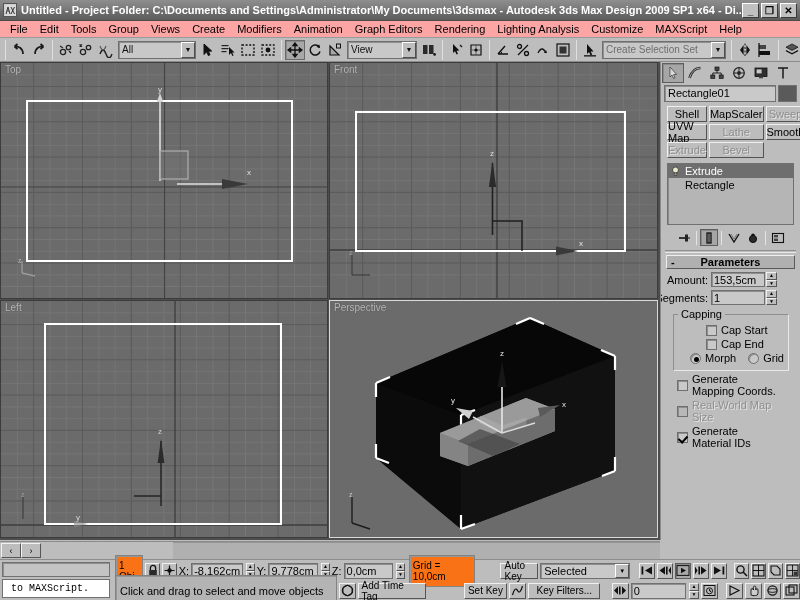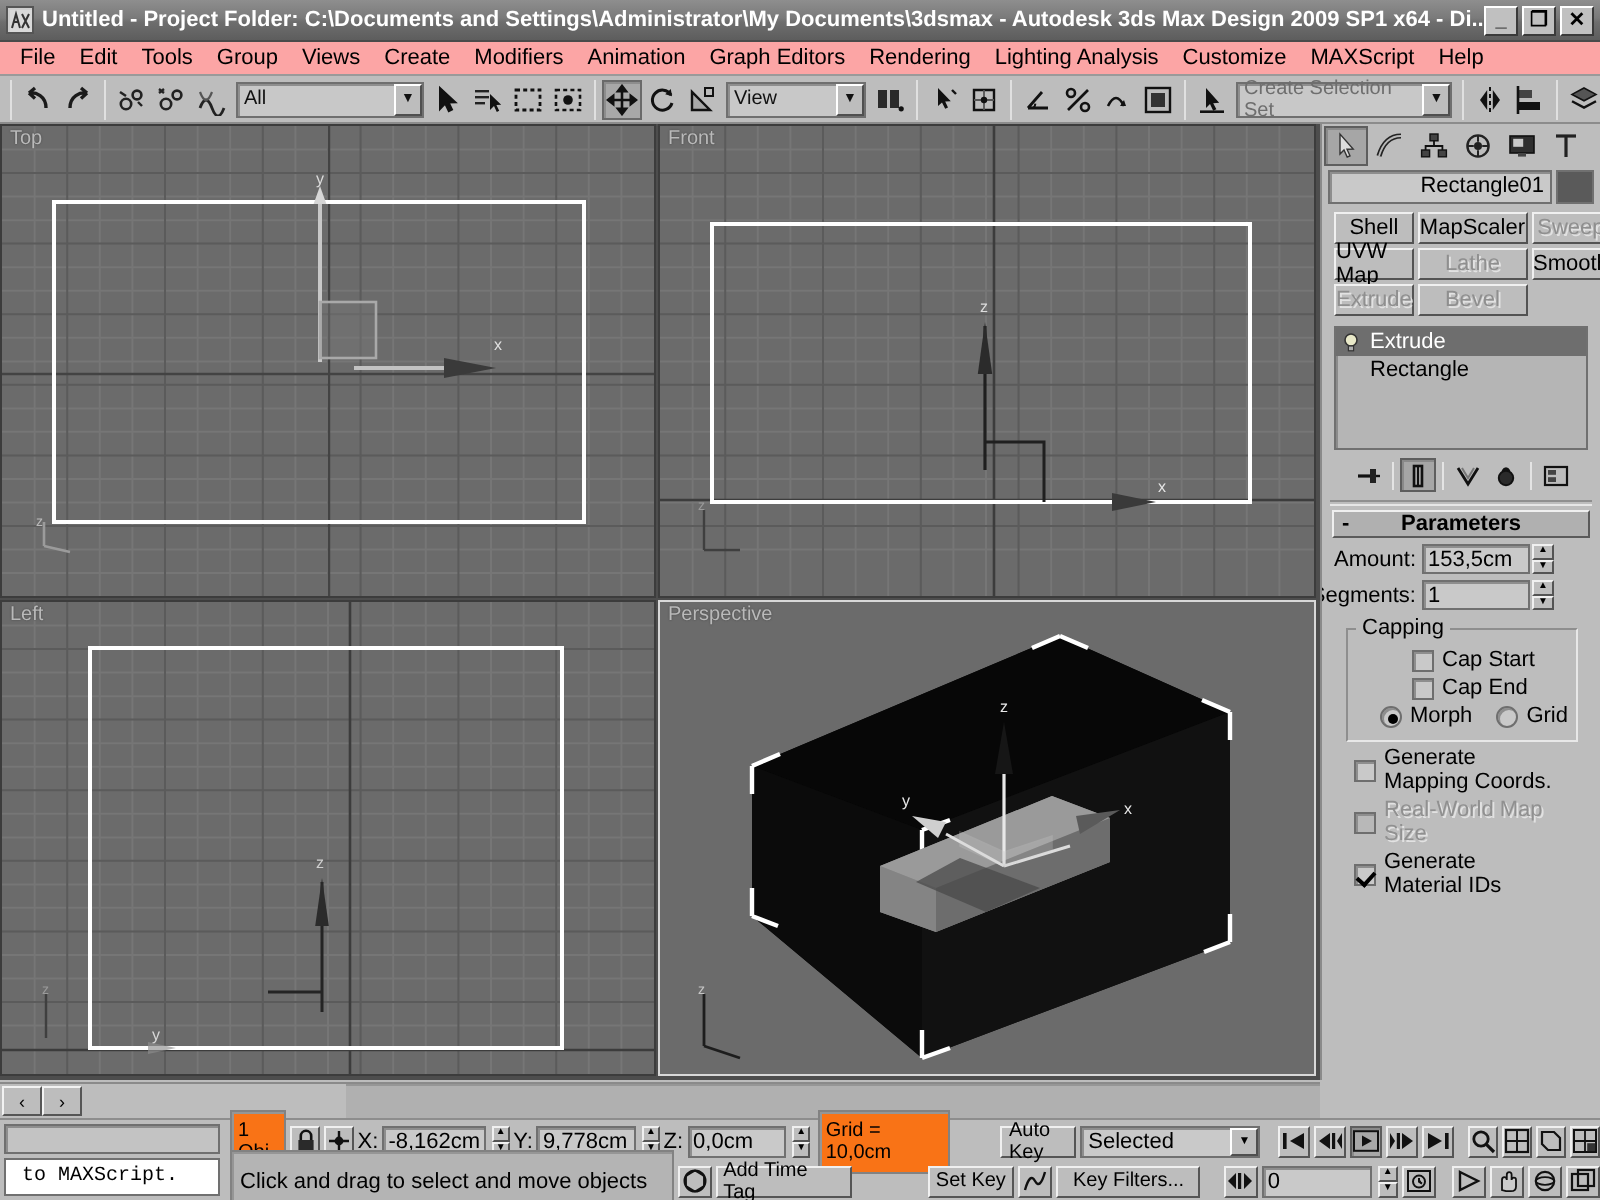--- a/index.html
+++ b/index.html
@@ -90,21 +90,21 @@
     position:absolute; right:0; top:62px; width:140px; height:478px;
     background:#bdbdbd; border-left:1px solid #8a8a8a;
     overflow:hidden;
   }
   .cp-tabs{ display:flex; height:22px; align-items:center; padding:1px 1px;}
   .cp-tab{
     width:22px;height:20px;border:1px solid #bdbdbd;
     display:flex;align-items:center;justify-content:center;background:#bdbdbd;
   }
   .cp-tab.sel{ border:1px solid #5e5e5e; background:#a6a6a6; box-shadow: inset 1px 1px 0 #8a8a8a;}
-  .cp-namerow{ display:flex; padding:1px 3px 0 3px; gap:2px;text-align:right;}
+  .cp-namerow{ display:flex; padding:1px 3px 0 3px; gap:2px;}
   .cp-name{
     flex:1; height:17px; background:#c9c9c9;
     border:1px solid #707070; box-shadow:inset 1px 1px 0 #8e8e8e;
     font-size:11px; padding:1px 3px; color:#000;
   }
   .cp-swatch{ width:19px;height:17px;background:#5a5a5a;border:1px solid #707070;}
   .cp-modlist{
     margin:3px 3px 0 3px;height:18px;background:#c9c9c9;
     border:1px solid #707070;box-shadow:inset 1px 1px 0 #8e8e8e;
     display:flex;align-items:center;font-size:11px;padding-left:3px;color:#000;
@@ -324,21 +324,21 @@
           <path d="M1.5 2.5 l2.5 2 M4 2.5 l-2.5 2" stroke="#222" stroke-width="1.2"></path>
         </svg>
     </div>
     <div class="tbtn">
       <svg width="16" height="16" viewBox="0 0 16 16">
           <path d="M2 12 q3-8 6 0 q3 8 6 0" stroke="#222" stroke-width="1.4" fill="none"></path>
           <path d="M2 4 q3 8 6 0" stroke="#555" stroke-width="1.1" fill="none"></path>
         </svg>
     </div>
 
-    <div class="tcombo" style="width:94px">
+    <div class="tcombo" style="width:78px">
       <span>All</span>
       <span class="arrow">▼</span>
     </div>
 
     <div class="tbtn">
       <svg width="16" height="16" viewBox="0 0 16 16">
           <path d="M4 2 L4 12.5 L6.6 9.8 L8.4 13.6 L10 12.8 L8.3 9.2 L11.7 9.1 Z" fill="#111" stroke="#111"></path>
         </svg>
     </div>
     <div class="tbtn">
@@ -446,21 +446,21 @@
 
     <div class="tsep"></div>
 
     <div class="tbtn">
       <svg width="16" height="16" viewBox="0 0 16 16">
           <path d="M5 2 L5 12 L7 10 L8.6 13.4 L10.2 12.6 L8.6 9.6 L11.6 9.4 Z" fill="#111"></path>
           <rect x="2" y="13.2" width="12" height="1.3" fill="#111"></rect>
         </svg>
     </div>
 
-    <div class="tcombo" style="width:108px;color:#6e6e6e">
+    <div class="tcombo" style="width:124px;color:#6e6e6e">
       <span>Create Selection Set</span>
       <span class="arrow" style="color:#111">▼</span>
     </div>
 
     <div class="tsep"></div>
 
     <div class="tbtn">
       <svg width="16" height="16" viewBox="0 0 16 16">
           <path d="M8 1.5 V14.5" stroke="#111" stroke-width="1" stroke-dasharray="2,1.5"></path>
           <path d="M6.6 3 L3 8 L6.6 13 Z" fill="#111"></path>

